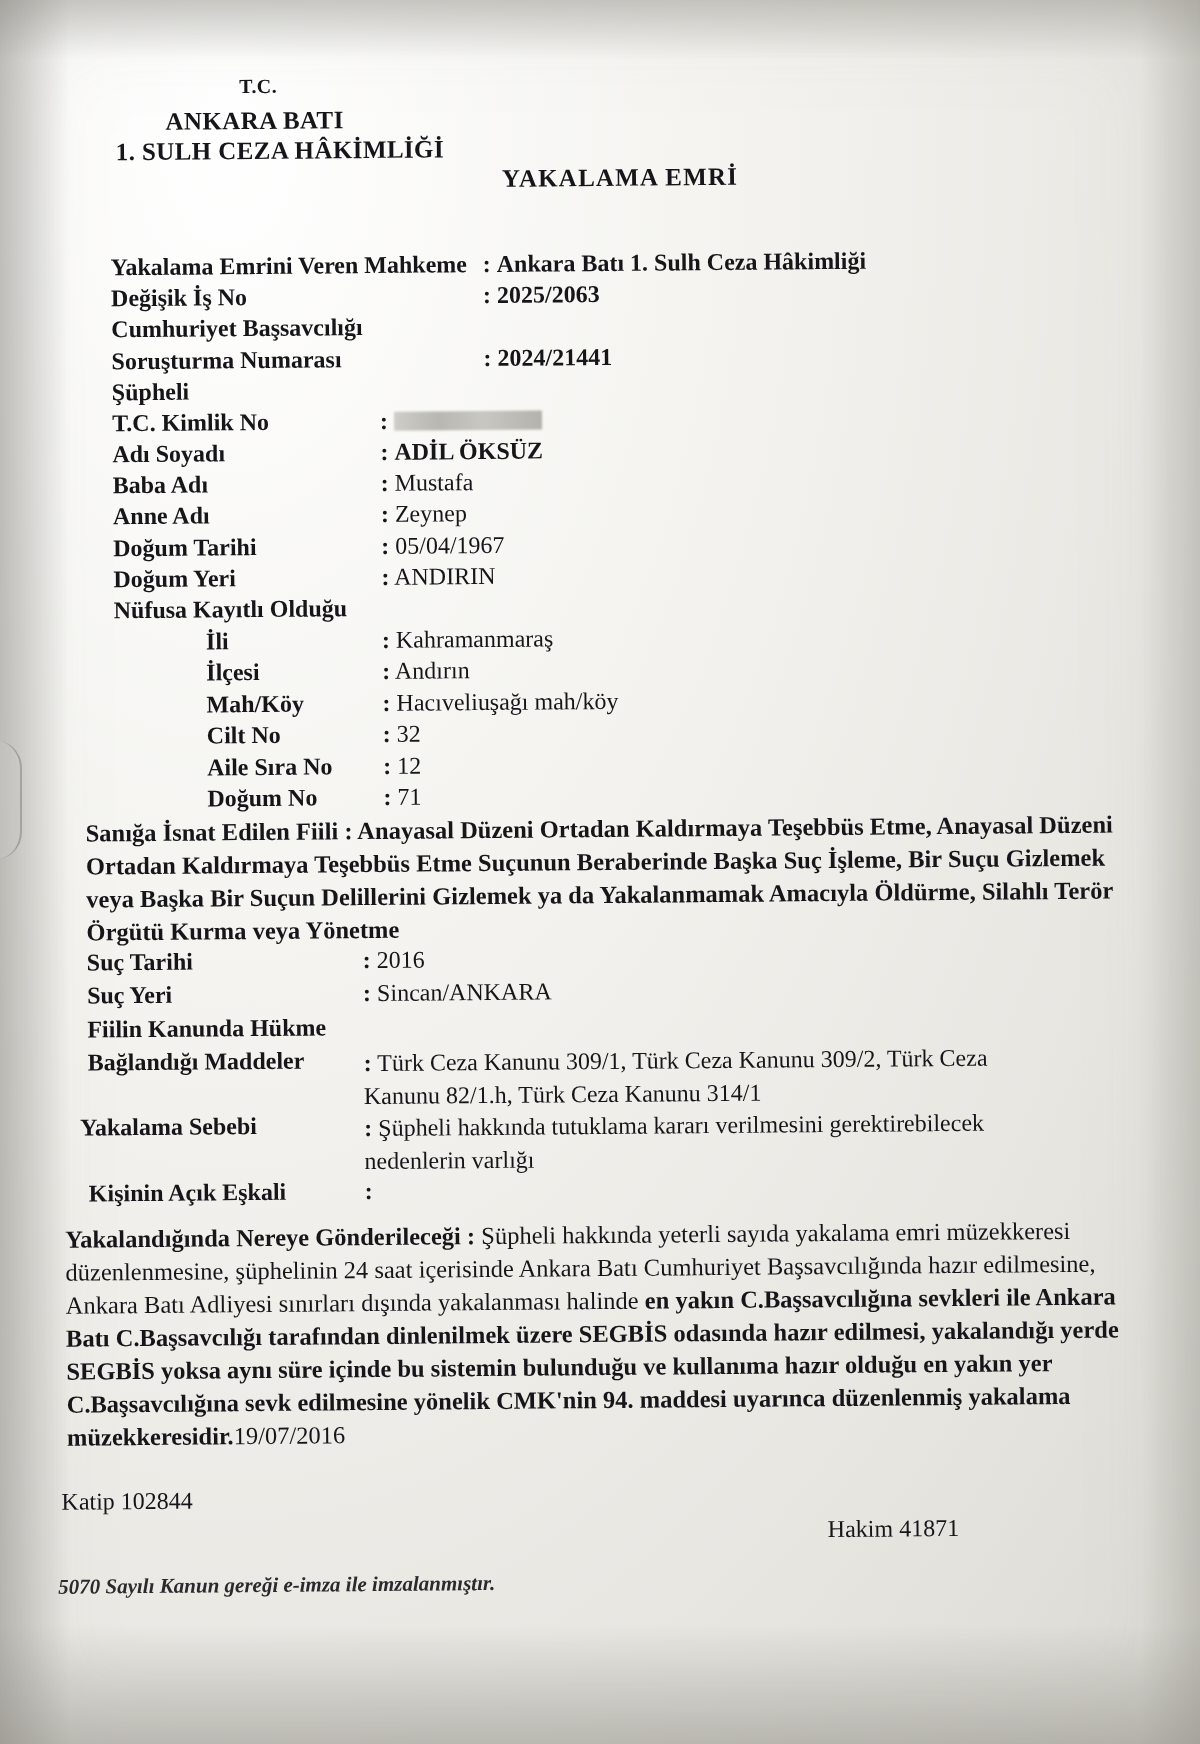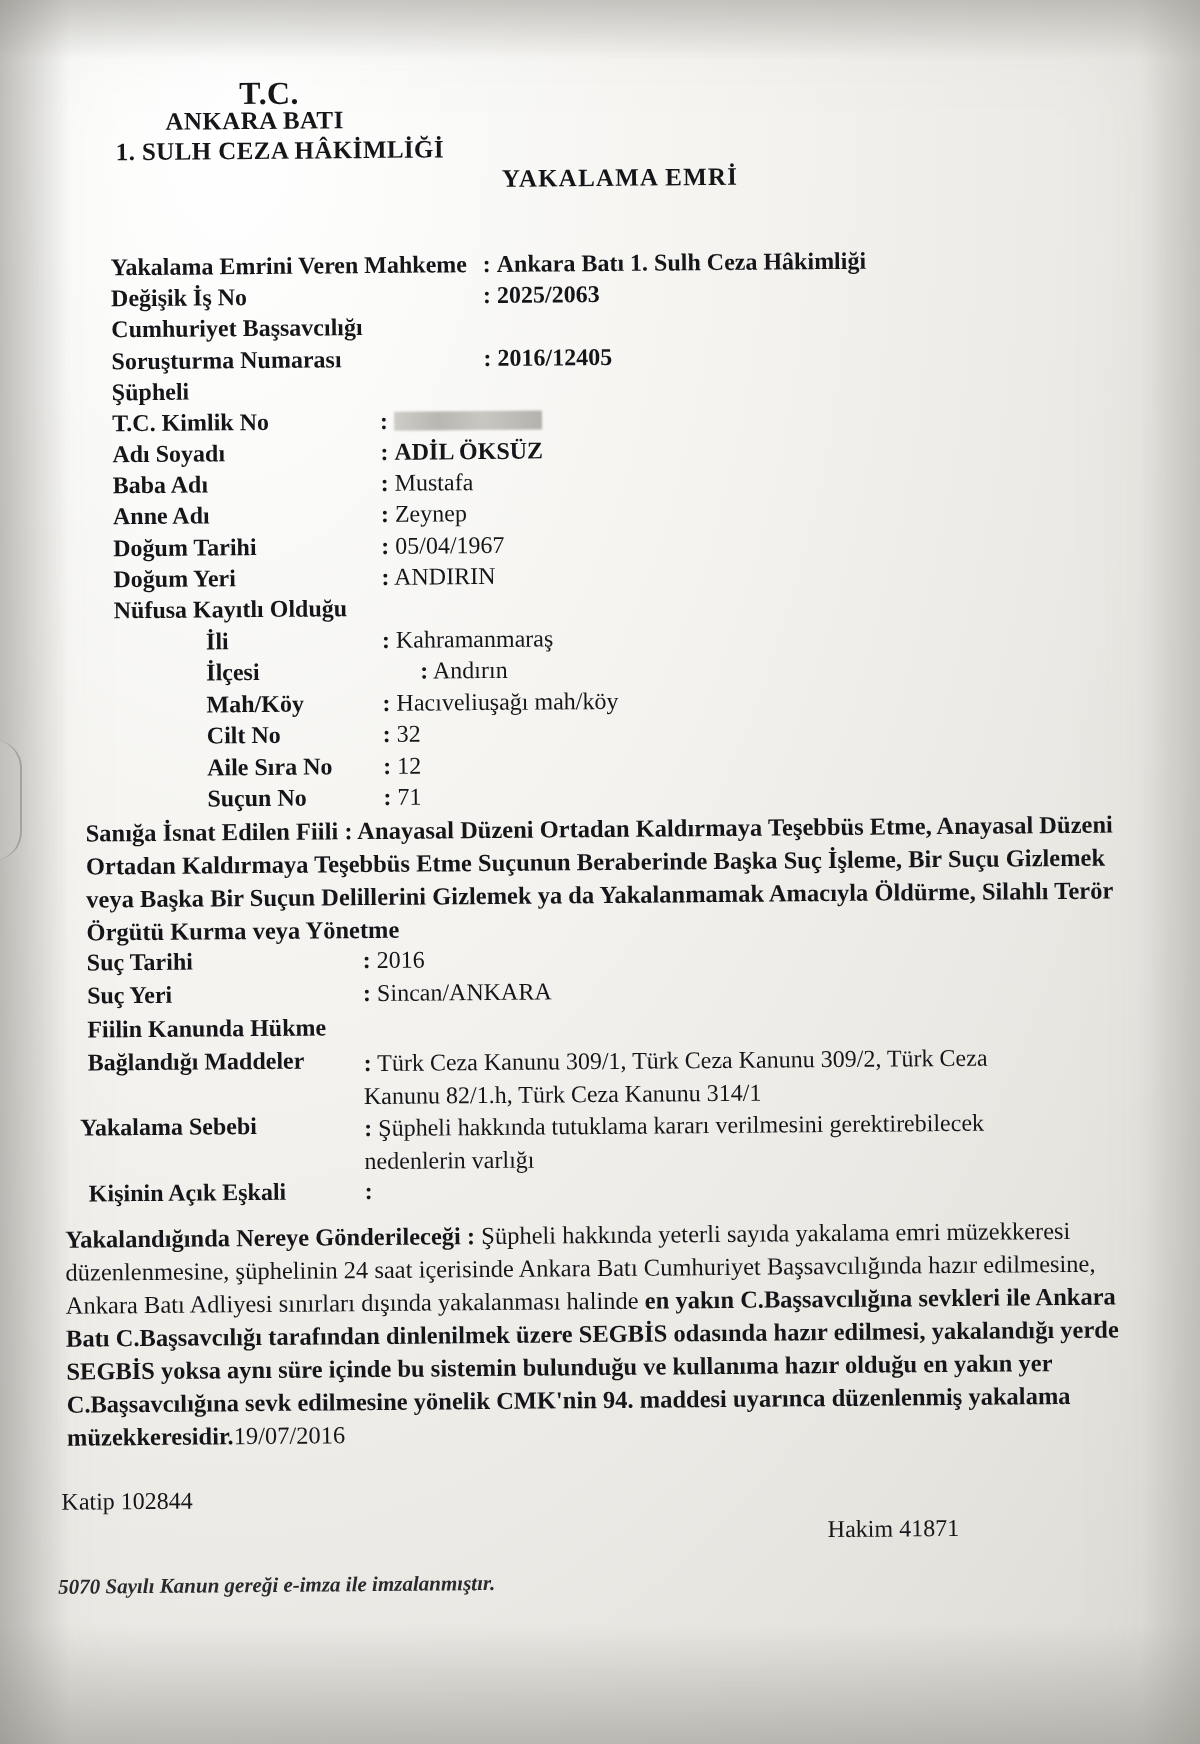--- a/index.html
+++ b/index.html
@@ -50,21 +50,21 @@
   .content {
     position: absolute;
     left: 0; top: 0;
     width: 1200px;
     height: 1744px;
     transform: rotate(-0.5deg);
     color: #16161a;
   }
 
   .hdr { position:absolute; font-weight:bold; letter-spacing:0.4px; }
-  .hdr1 { left:246px; top:72px; font-size:32px; }
+  .hdr1 { left:246px; top:72px; font-size:20px; }
   .hdr2 { left:172px; top:104px; font-size:25px; }
   .hdr3 { left:122px; top:134px; font-size:25px; }
   .doc-title {
     position:absolute; left:508px; top:164px;
     font-size:25px; font-weight:bold; letter-spacing:1.2px;
   }
   .colon { font-weight:bold; }
   .val { font-weight:normal; }
   .val-b { font-weight:bold; }
 
@@ -135,21 +135,21 @@
       <span class="k">Değişik İş No</span>
       <span class="v" style="left:372px;"><span class="colon">:</span> <span class="val-b">2025/2063</span></span>
     </div>
 
     <div class="kv" style="left:116px; top:312px;">
       <span class="k">Cumhuriyet Başsavcılığı</span>
     </div>
 
     <div class="kv" style="left:116px; top:344px;">
       <span class="k">Soruşturma Numarası</span>
-      <span class="v" style="left:372px;"><span class="colon">:</span> <span class="val-b">2016/12405</span></span>
+      <span class="v" style="left:372px;"><span class="colon">:</span> <span class="val-b">2024/21441</span></span>
     </div>
 
     <div class="kv" style="left:116px; top:375px;">
       <span class="k underline">Şüpheli</span>
     </div>
 
     <div class="kv" style="left:116px; top:406px;">
       <span class="k">T.C. Kimlik No</span>
       <span class="v" style="left:268px;"><span class="colon">:</span><span class="redacted"></span></span>
     </div>
@@ -183,40 +183,40 @@
       <span class="k">Nüfusa Kayıtlı Olduğu</span>
     </div>
 
     <div class="kv" style="left:208px; top:625px;">
       <span class="k">İli</span>
       <span class="v" style="left:176px;"><span class="colon">:</span> <span class="val">Kahramanmaraş</span></span>
     </div>
 
     <div class="kv" style="left:208px; top:656px;">
       <span class="k">İlçesi</span>
-      <span class="v" style="left:176px;margin-left:38px;"><span class="colon">:</span> <span class="val">Andırın</span></span>
+      <span class="v" style="left:176px;"><span class="colon">:</span> <span class="val">Andırın</span></span>
     </div>
 
     <div class="kv" style="left:208px; top:688px;">
       <span class="k">Mah/Köy</span>
       <span class="v" style="left:176px;"><span class="colon">:</span> <span class="val">Hacıveliuşağı mah/köy</span></span>
     </div>
 
     <div class="kv" style="left:208px; top:719px;">
       <span class="k">Cilt No</span>
       <span class="v" style="left:176px;"><span class="colon">:</span> <span class="val">32</span></span>
     </div>
 
     <div class="kv" style="left:208px; top:751px;">
       <span class="k">Aile Sıra No</span>
       <span class="v" style="left:176px;"><span class="colon">:</span> <span class="val">12</span></span>
     </div>
 
     <div class="kv" style="left:208px; top:782px;">
-      <span class="k">Suçun No</span>
+      <span class="k">Doğum No</span>
       <span class="v" style="left:176px;"><span class="colon">:</span> <span class="val">71</span></span>
     </div>
 
     <div class="bold-block" style="left:86px; top:812px; line-height:33px; width:1030px;">
       <span>Sanığa İsnat Edilen Fiili</span>
       <span>:</span>
       <span>Anayasal Düzeni Ortadan Kaldırmaya Teşebbüs Etme, Anayasal Düzeni Ortadan Kaldırmaya Teşebbüs Etme Suçunun Beraberinde Başka Suç İşleme, Bir Suçu Gizlemek veya Başka Bir Suçun Delillerini Gizlemek ya da Yakalanmamak Amacıyla Öldürme, Silahlı Terör Örgütü Kurma veya Yönetme</span>
     </div>
 
     <div class="kv" style="left:86px; top:945px;">

